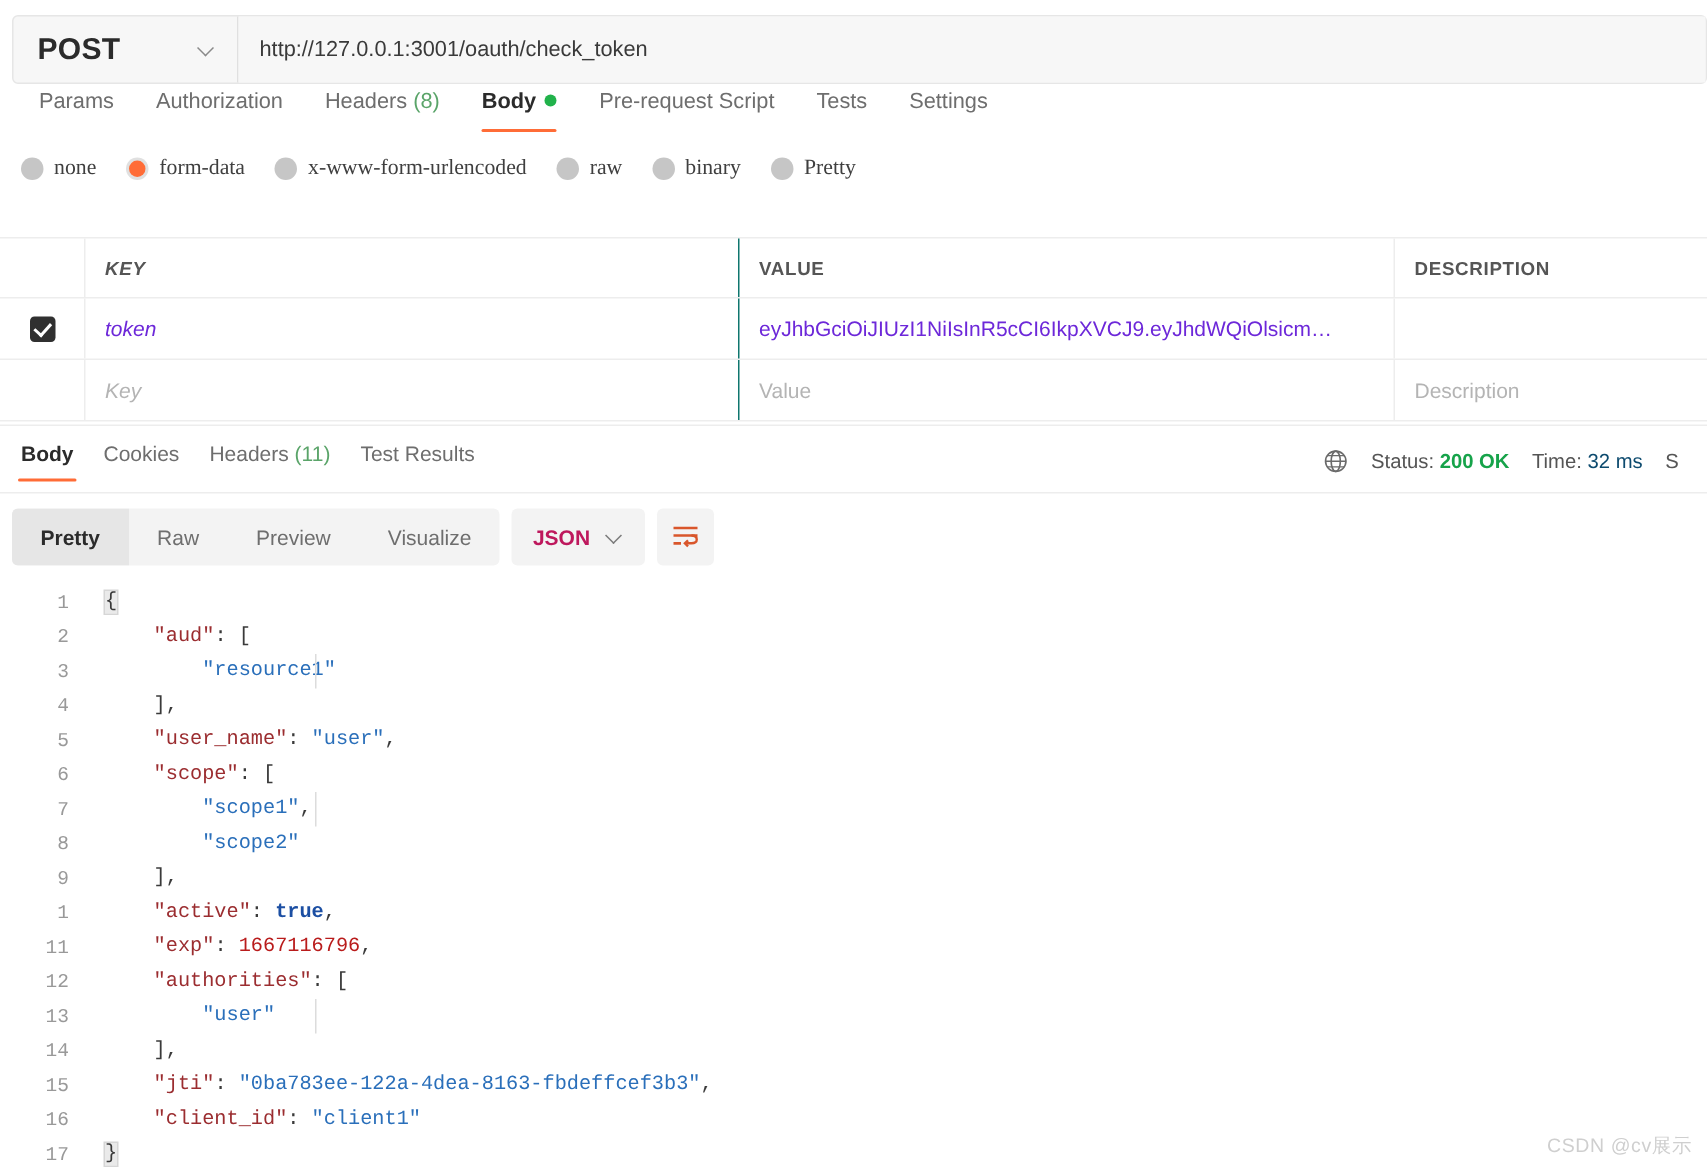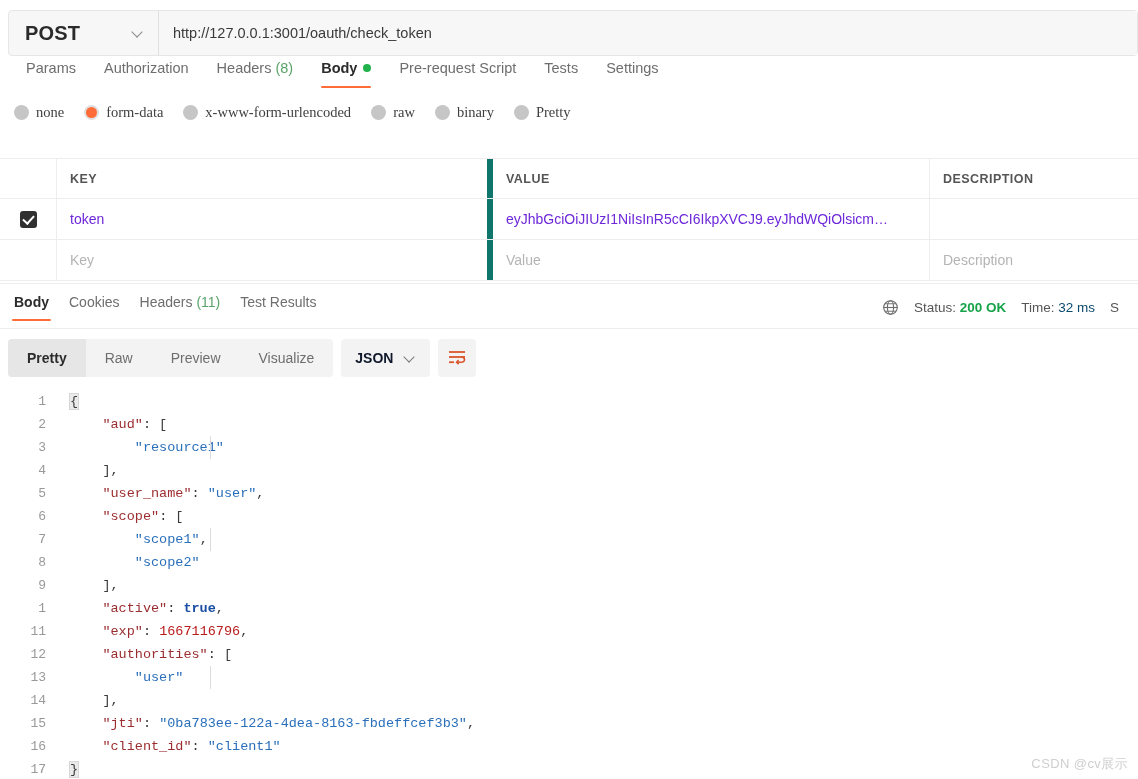--- a/index.html
+++ b/index.html
@@ -73,21 +73,21 @@
   .radio-label { font-size: 14.5px; color: #3f3f3f; }
 
   
   .kv { position: absolute; left: 0; top: 158px; width: 1138px; }
   .kv-row { display: flex; height: 41px; border-bottom: 1px solid #ededed; }
   .kv-row.head { height: 41px; border-top: 1px solid #ededed; }
   .kv-check {
     width: 57px; flex: none; display: flex; align-items: center; justify-content: center;
     border-right: 1px solid #ededed;
   }
-  .kv-key { width: 436px; flex: none; border-right: 6px solid #0f766e; }
+  .kv-key { width: 436px; flex: none; border-right: 1px solid #0f766e; font-style: italic; }
   .kv-val { width: 437px; flex: none; border-right: 1px solid #ededed; }
   .kv-desc { flex: 1; }
   .cell {
     height: 100%; display: flex; align-items: center;
     padding-left: 13px; font-size: 14px; color: #6d28d9;
     overflow: hidden; white-space: nowrap;
   }
   .head .cell { font-size: 12.5px; font-weight: 700; color: #555; letter-spacing: .45px; }
   .ph { color: #b4b4b4; }
   .cb {
@@ -134,21 +134,21 @@
     display: flex; align-items: stretch; height: 38px;
     background: #f3f3f3; border-radius: 4px; overflow: hidden;
   }
   .seg-btn {
     display: flex; align-items: center; padding: 0 19px;
     font-size: 14px; color: #6e6e6e; cursor: pointer;
   }
   .seg-btn.active { background: #e6e6e6; color: #2b2b2b; font-weight: 600; }
   .pill {
     height: 38px; display: flex; align-items: center; gap: 11px; padding: 0 14px;
-    background: #f3f3f3; border-radius: 4px; font-size: 14px; color: #0f172a;
+    background: #f3f3f3; border-radius: 4px; font-size: 14px; color: #be185d;
     font-weight: 600; cursor: pointer;
   }
   .pill .chev::after { border-color: #7a7a7a; }
   .iconbtn {
     width: 38px; height: 38px; background: #f3f3f3; border-radius: 4px;
     display: flex; align-items: center; justify-content: center; cursor: pointer;
   }
 
   
   .code {

